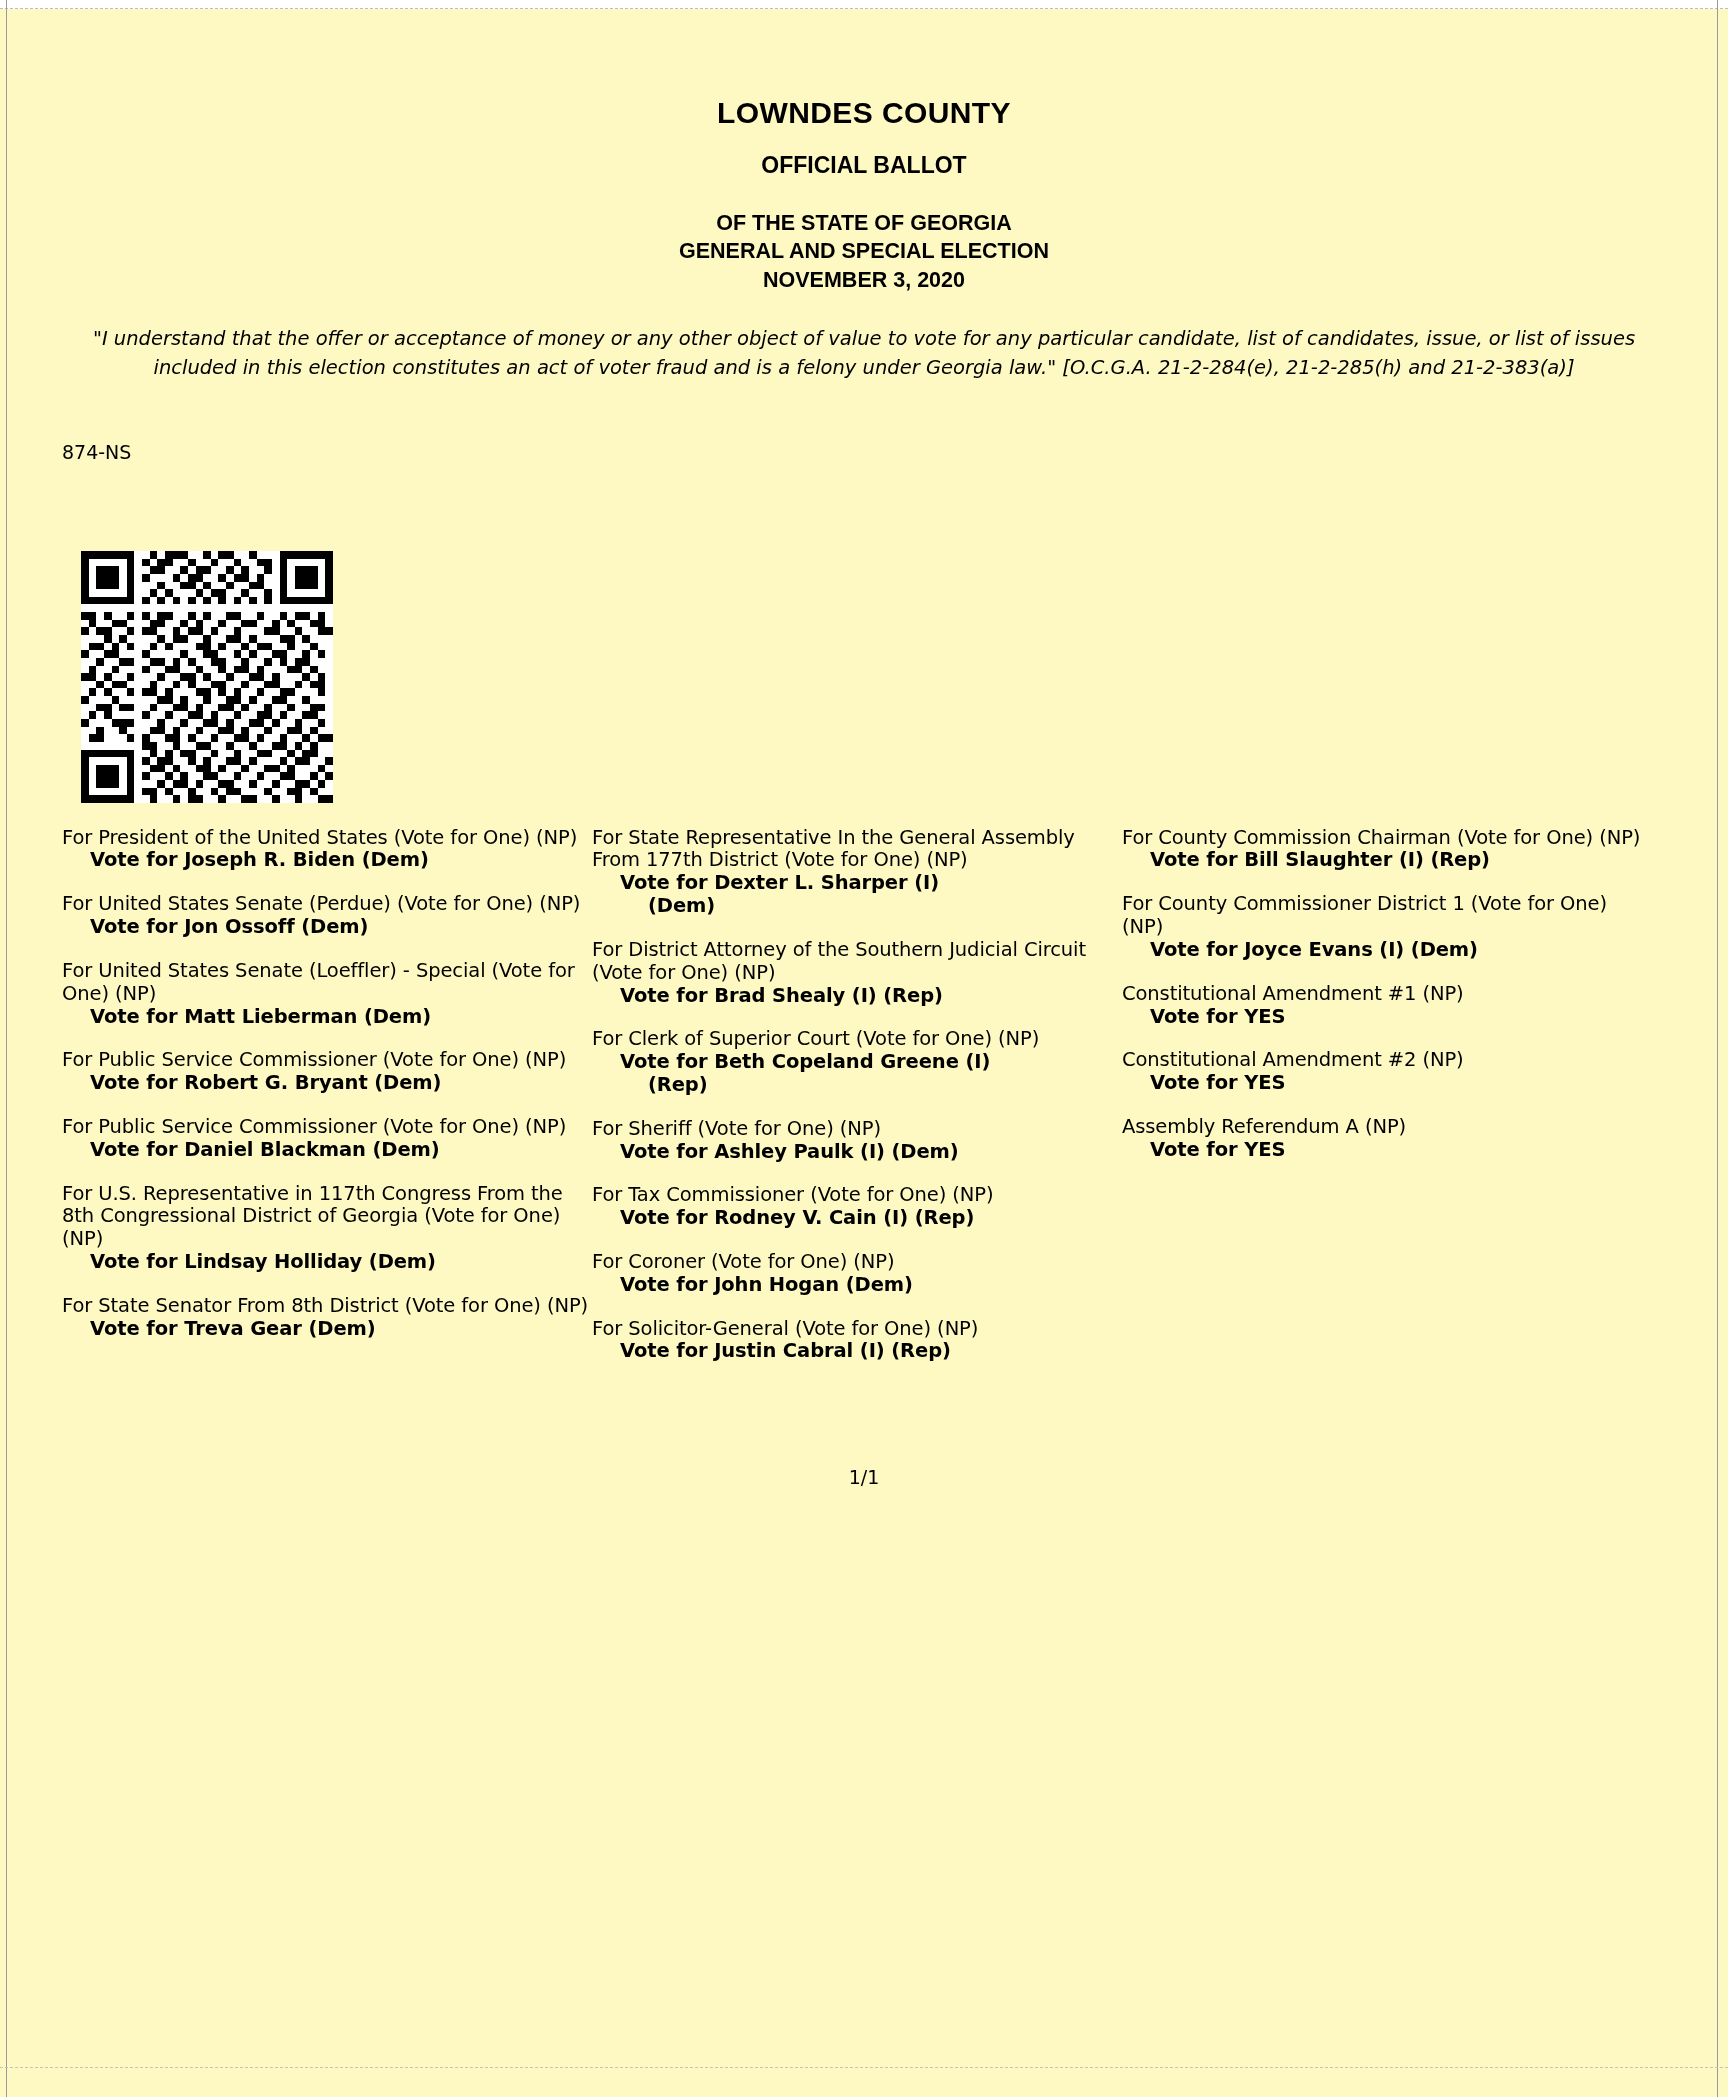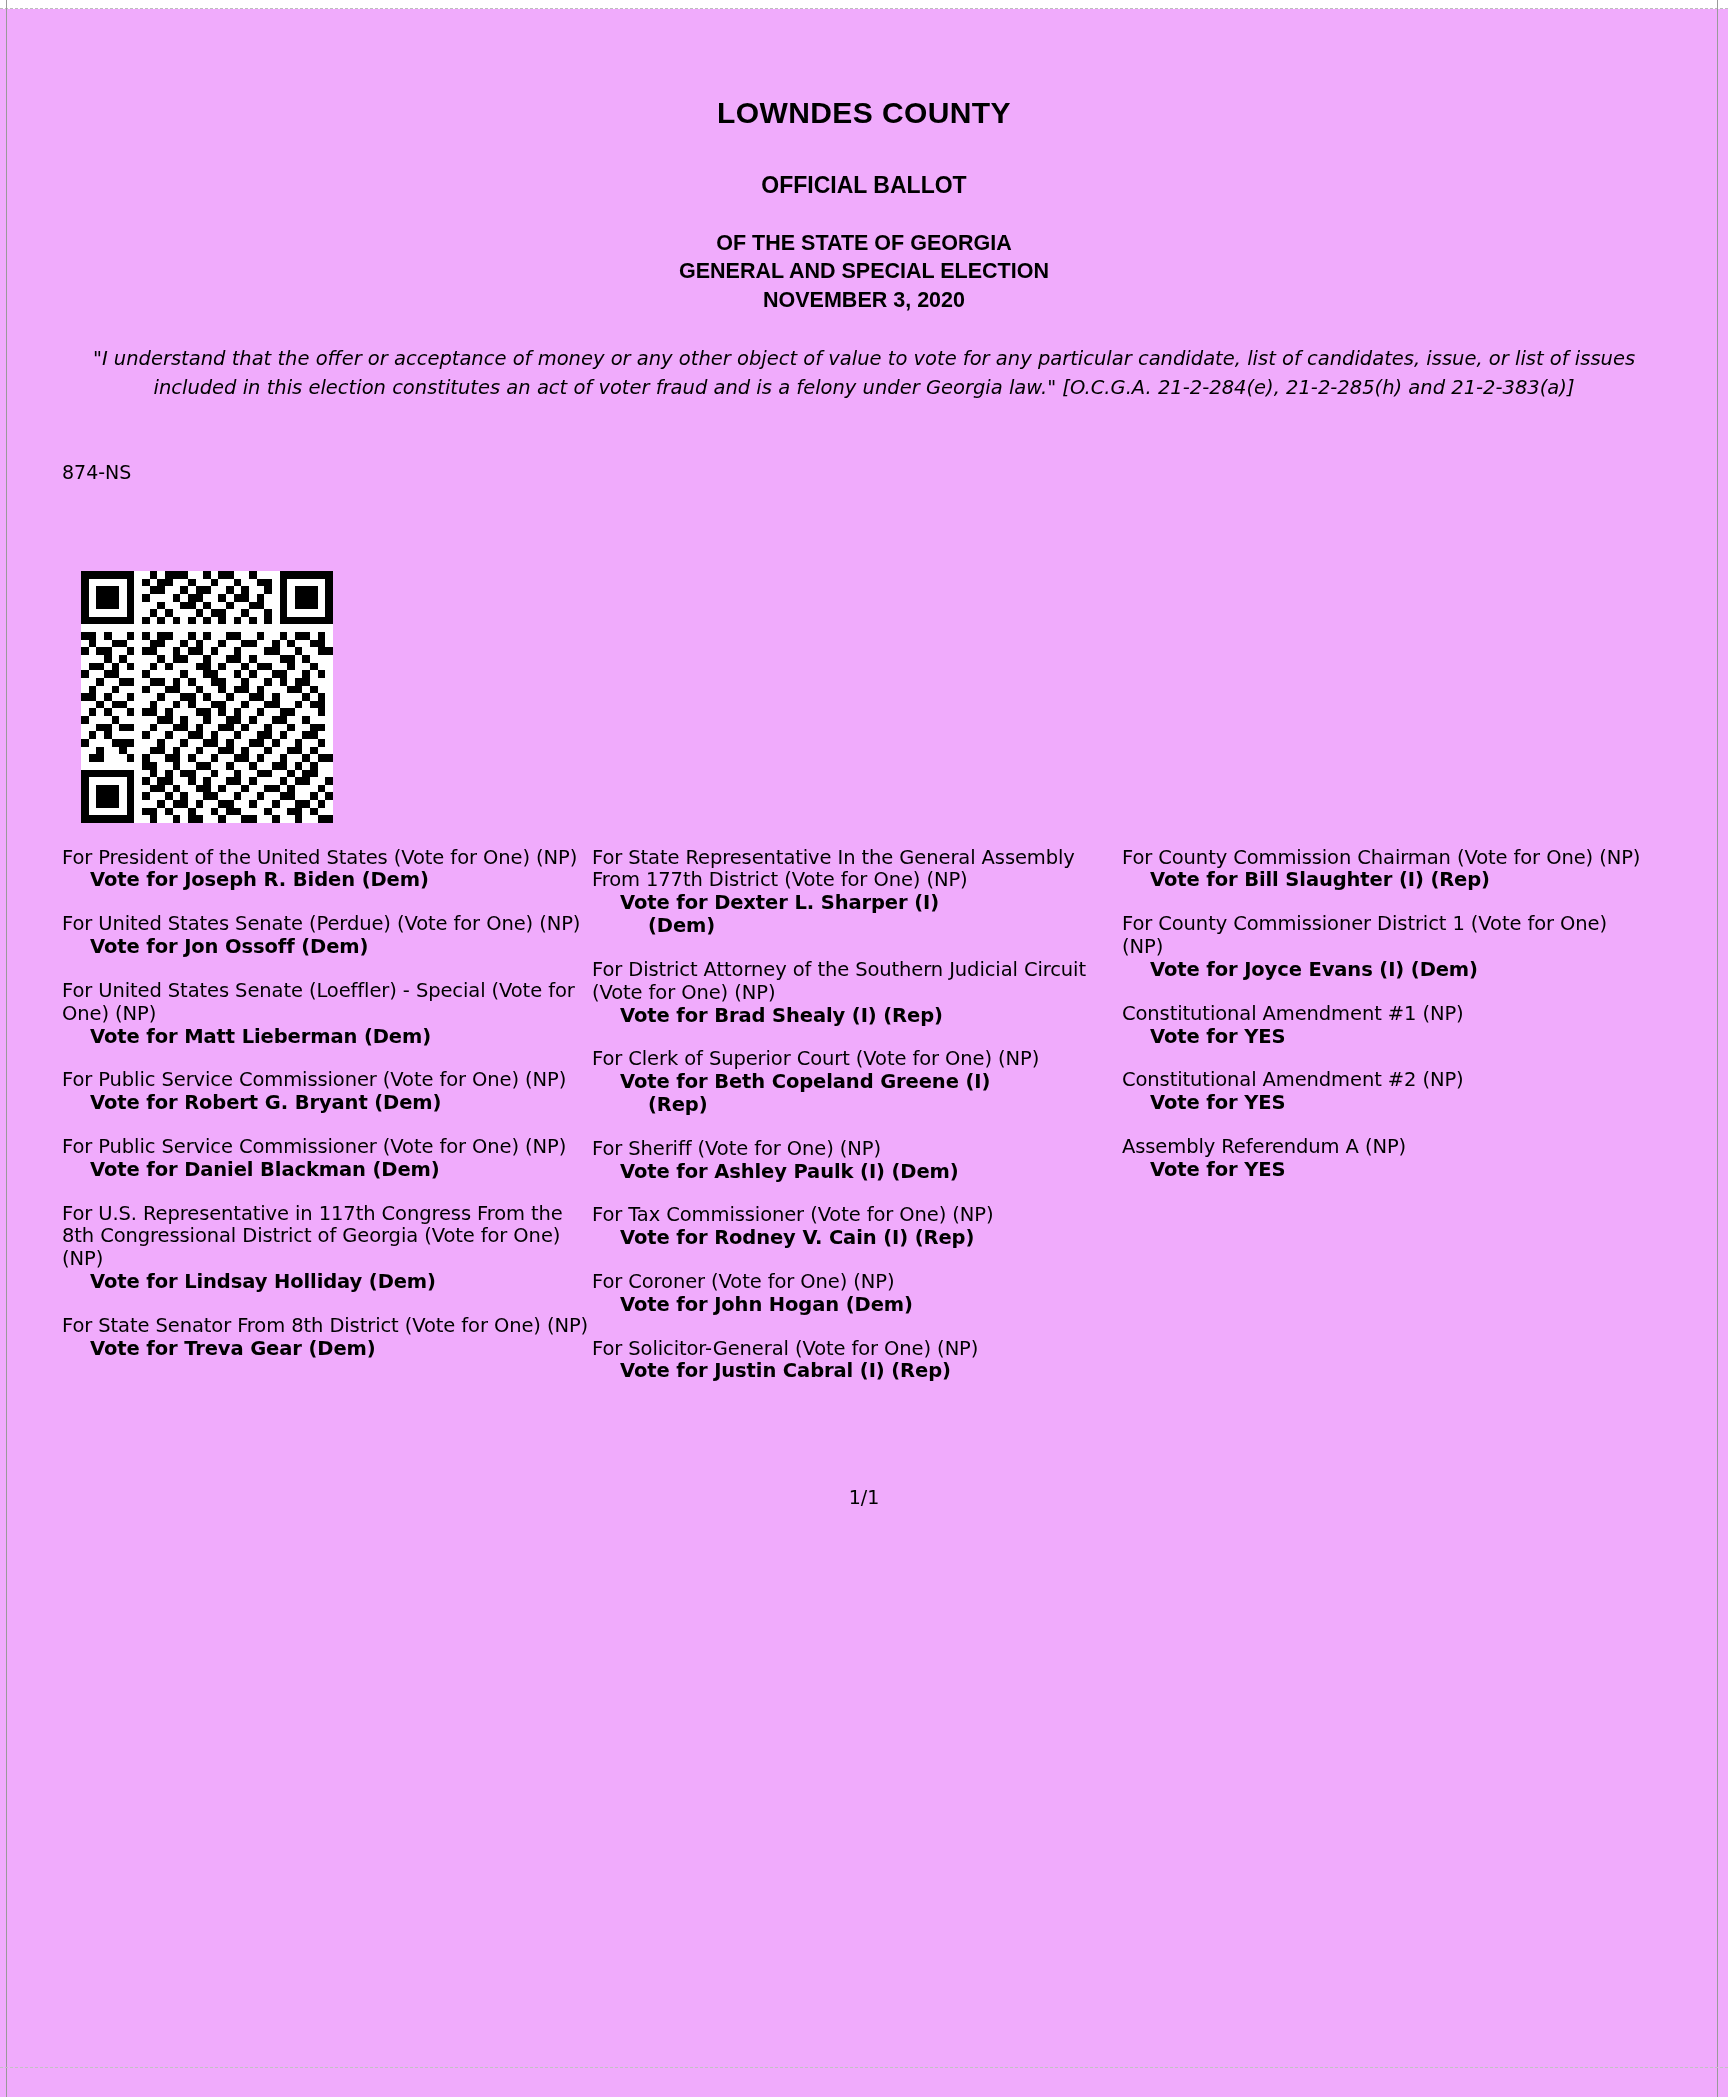--- a/index.html
+++ b/index.html
@@ -15,21 +15,21 @@
     color: #000000;
     overflow: hidden;
   }
 
   
   .sheet {
     position: absolute;
     left: 0; top: 0;
     width: 1728px;
     height: 2097px;
-    background: #f0abfc;
+    background: #fef9c3;
   }
   .edge-top {
     position: absolute;
     left: 0; top: 0;
     width: 1728px; height: 8px;
     background: #ffffff;
     border-bottom: 1px dashed #bdbdbd;
   }
   .edge-left {
     position: absolute;
@@ -64,21 +64,21 @@
   .county-title {
     font-family: "Liberation Sans", sans-serif;
     font-weight: bold;
     font-size: 30px;
     letter-spacing: 0.4px;
   }
   .official-ballot {
     font-family: "Liberation Sans", sans-serif;
     font-weight: bold;
     font-size: 23px;
-    margin-top: 42px;
+    margin-top: 22px;
   }
   .election-title {
     font-family: "Liberation Sans", sans-serif;
     font-weight: bold;
     font-size: 21.5px;
     margin-top: 30px;
     line-height: 1.32;
   }
 
   .oath {

